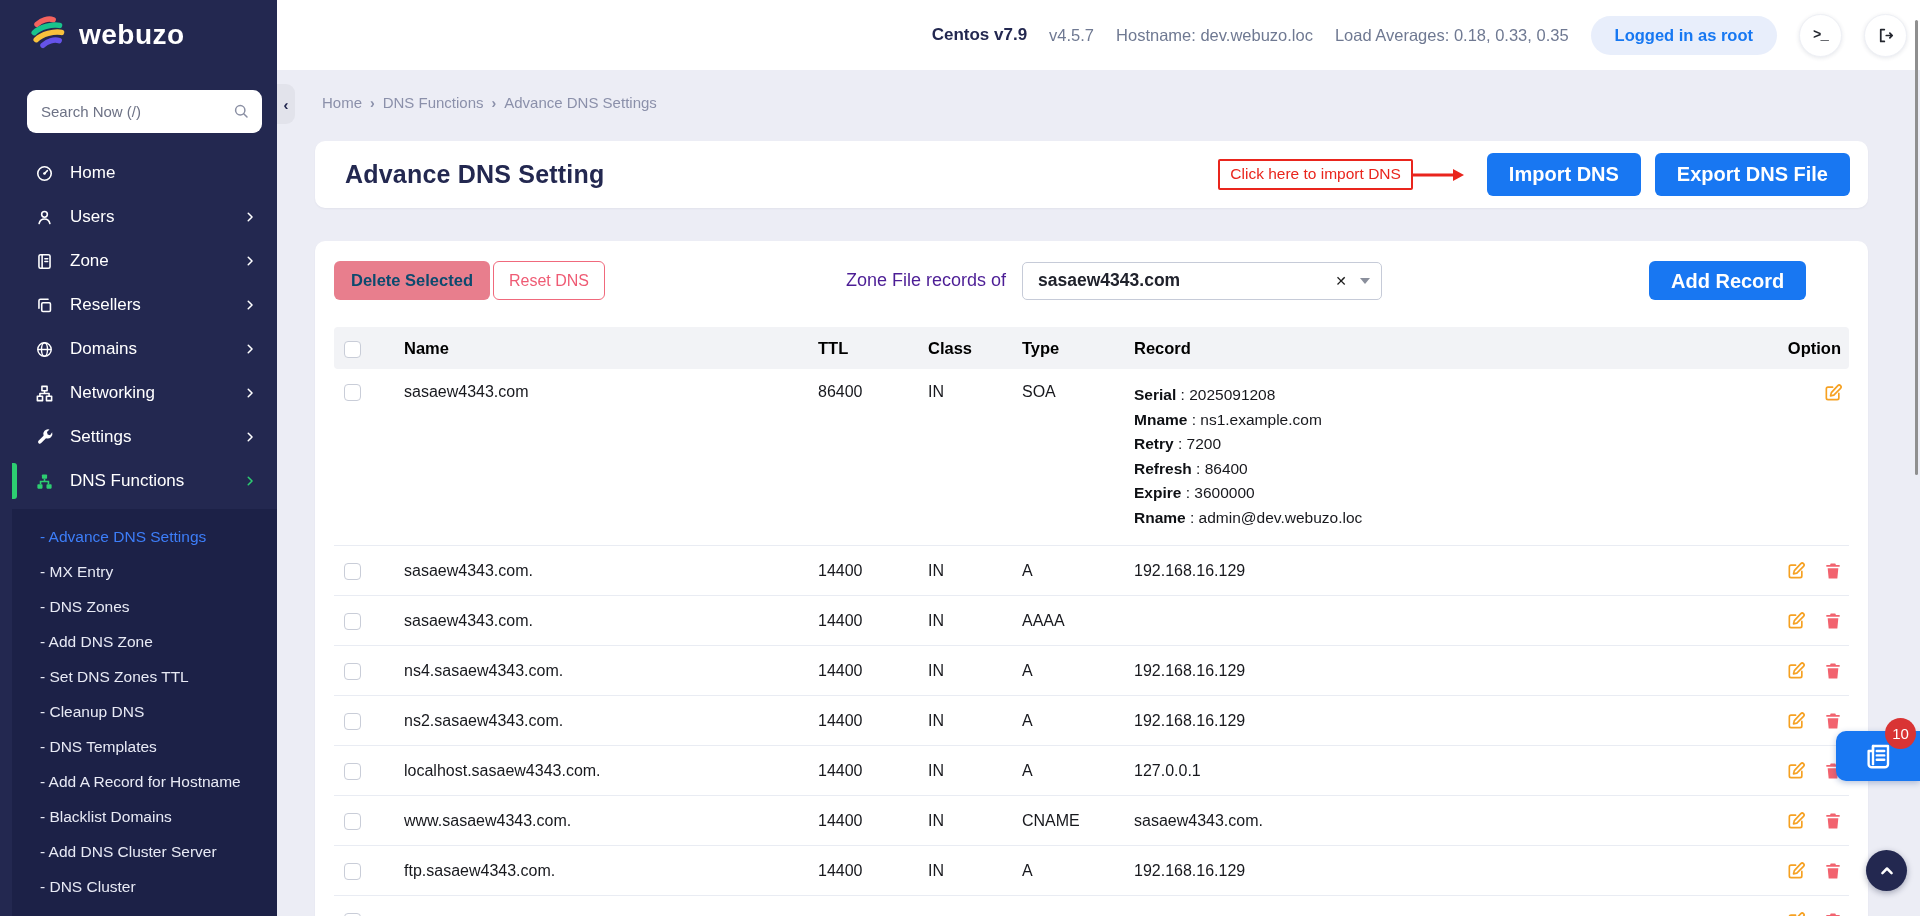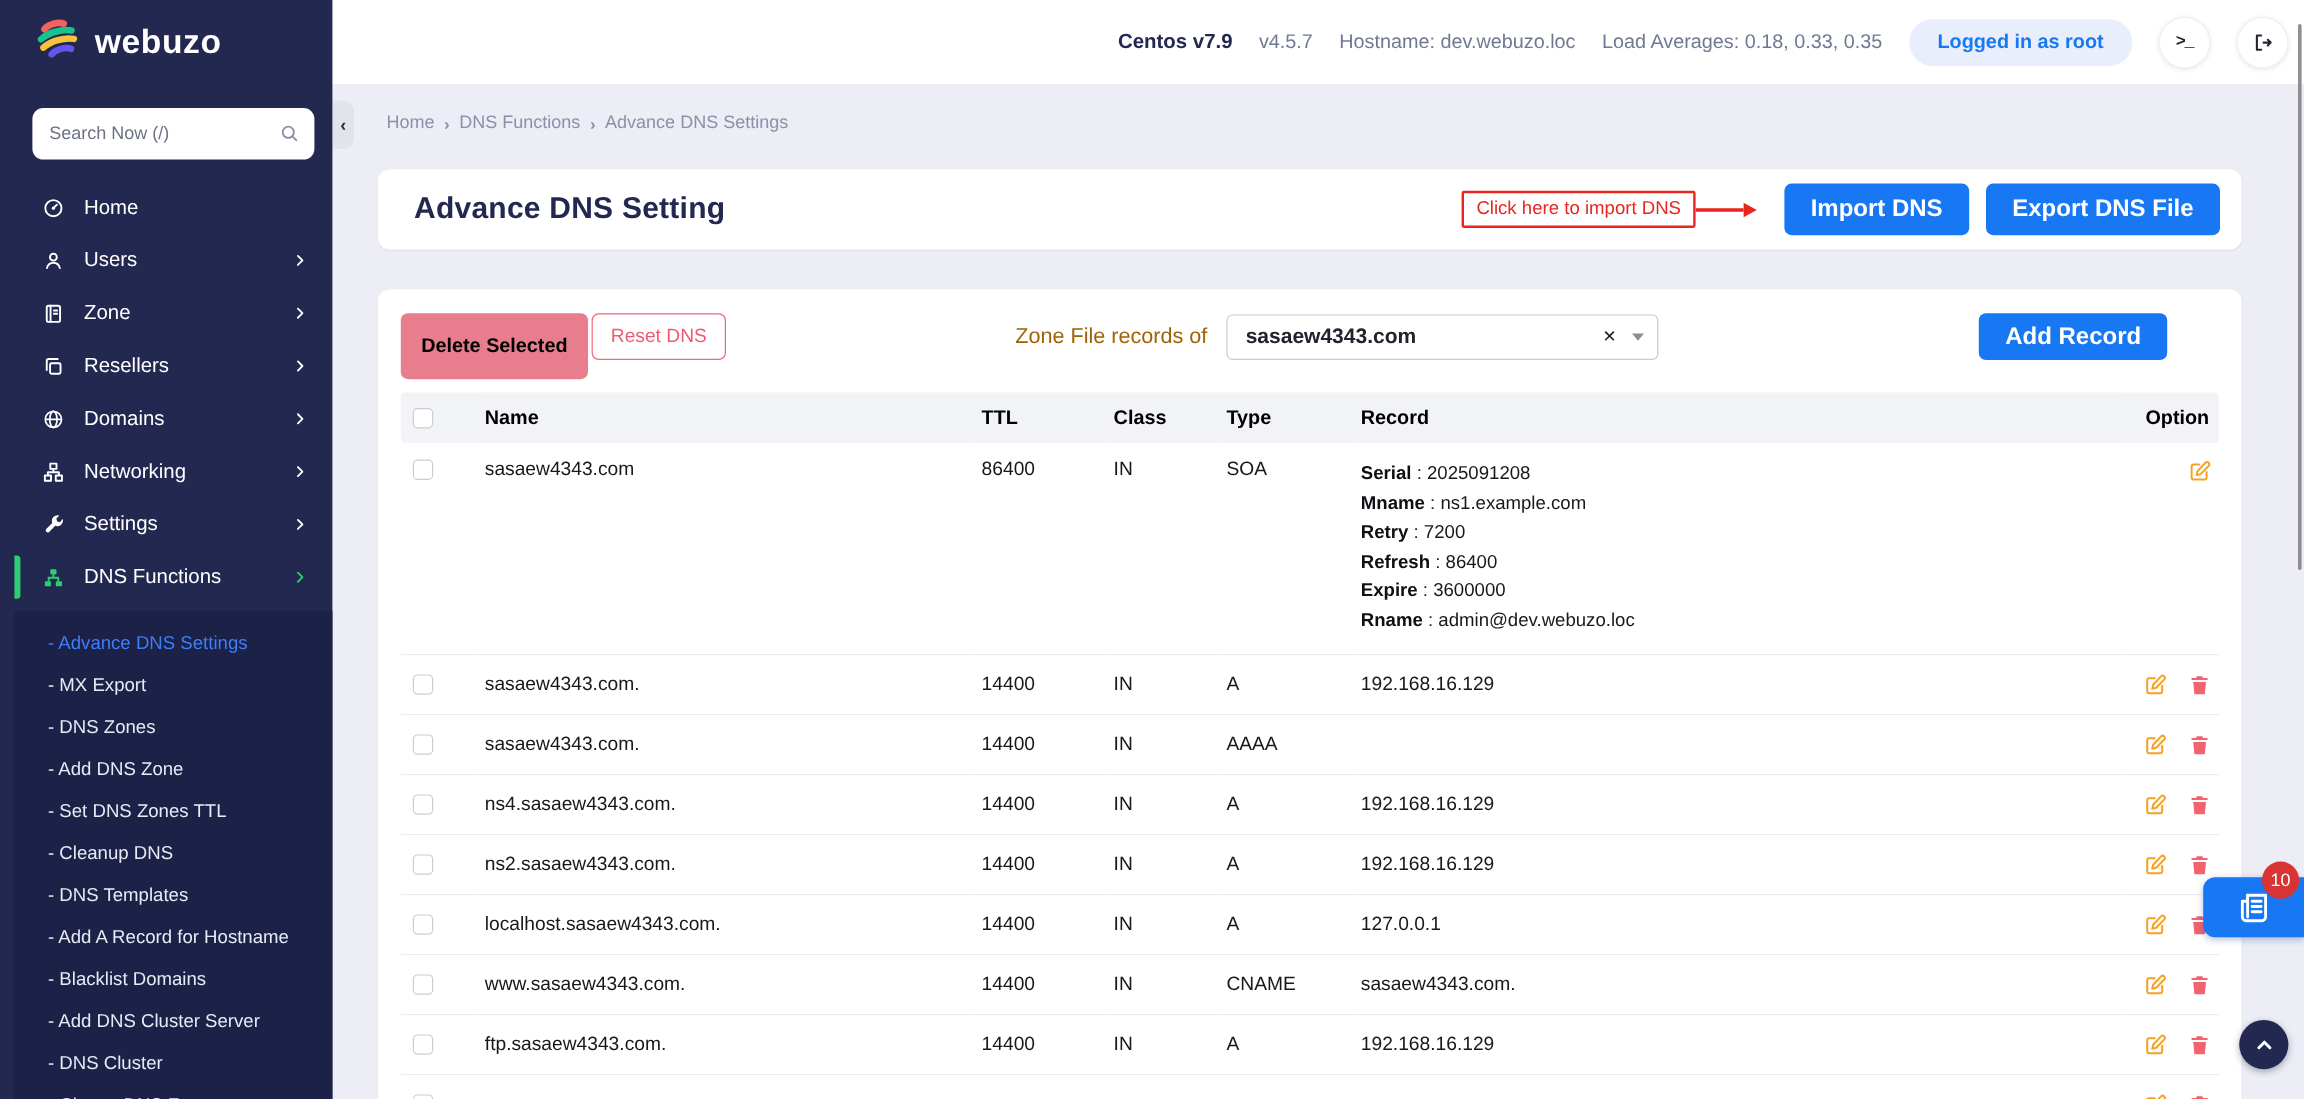--- a/index.html
+++ b/index.html
@@ -48,24 +48,24 @@
   .annotation { border:2px solid #e9251d; color:#e9251d; font-size:15.5px; padding:4px 10px 5px; border-radius:2px; white-space:nowrap; background:#fff; }
   .arrow-ico { display:flex; align-items:center; margin:0 8px 0 0; }
   .btn { border:none; font-family:inherit; cursor:pointer; border-radius:6px; font-size:20px; }
   .btn.blue { background:#1877f2; color:#fff; font-weight:600; padding:10px 22px; }
   .title-actions .btn.blue { margin-left:14px; }
   .main-card { left:38px; top:171px; width:1553px; height:830px; border-radius:10px 10px 0 0; }
 
   
   .toolbar { position:relative; height:59px; margin-top:20px; }
   .toolbar > * { position:absolute; top:0; }
-  .btn.salmon { left:19px; background:#e87e8d; color:#000000; font-weight:600; font-size:16.5px; padding:9px 17px; height:55px; }
+  .btn.salmon { left:19px; background:#e87e8d; color:#0c4a6e; font-weight:600; font-size:16.5px; padding:9px 17px; height:39px; }
   .btn.outline-red { left:178px; background:#fff; border:1px solid #f0697c; color:#ef5b74; font-size:16px; padding:8px 15px; height:39px; }
   .zone-group { left:531px; height:39px; display:flex; align-items:center; gap:16px; }
-  .zone-label { font-size:18px; color:#a16207; white-space:nowrap; }
+  .zone-label { font-size:18px; color:#4c1d95; white-space:nowrap; }
   .zone-select { width:360px; height:38px; border:1px solid #c6cbd8; border-radius:5px; background:#fff; display:flex; align-items:center; padding:0 11px 0 15px; cursor:pointer; }
   .zone-value { flex:1; font-size:17.5px; font-weight:600; color:#20222c; }
   .zone-clear { font-size:14px; font-weight:700; color:#1b1b1b; cursor:pointer; }
   .zone-caret { margin-left:13px; width:0; height:0; border-left:5px solid transparent; border-right:5px solid transparent; border-top:6px solid #8a8f9c; }
   .btn.add-record { left:1334px; background:#1877f2; color:#fff; font-weight:600; padding:9px 22px; height:39px; }
 
   
   table.records { width:1515px; margin:7px 19px 0; border-collapse:collapse; table-layout:fixed; }
   .records th { background:#f2f3f6; height:42px; text-align:left; font-size:16.5px; font-weight:700; color:#000000; padding:0 6px; }
   .records th:first-child { border-radius:4px 0 0 4px; padding-left:10px; }
@@ -228,21 +228,21 @@
           <span class="mi-label">DNS Functions</span>
           <span class="chev">
             <svg viewBox="0 0 24 24" fill="none" stroke="currentColor" stroke-width="2.6" stroke-linecap="round" stroke-linejoin="round">
               <path d="M9 5.5l6.5 6.5L9 18.5"></path>
             </svg>
           </span>
         </div>
       </nav>
     <div class="submenu" id="submenu">
         <div class="submenu-item active">- Advance DNS Settings</div>
-        <div class="submenu-item">- MX Export</div>
+        <div class="submenu-item">- MX Entry</div>
         <div class="submenu-item">- DNS Zones</div>
         <div class="submenu-item">- Add DNS Zone</div>
         <div class="submenu-item">- Set DNS Zones TTL</div>
         <div class="submenu-item">- Cleanup DNS</div>
         <div class="submenu-item">- DNS Templates</div>
         <div class="submenu-item">- Add A Record for Hostname</div>
         <div class="submenu-item">- Blacklist Domains</div>
         <div class="submenu-item">- Add DNS Cluster Server</div>
         <div class="submenu-item">- DNS Cluster</div>
         <div class="submenu-item">- Cluster DNS Zones</div>

